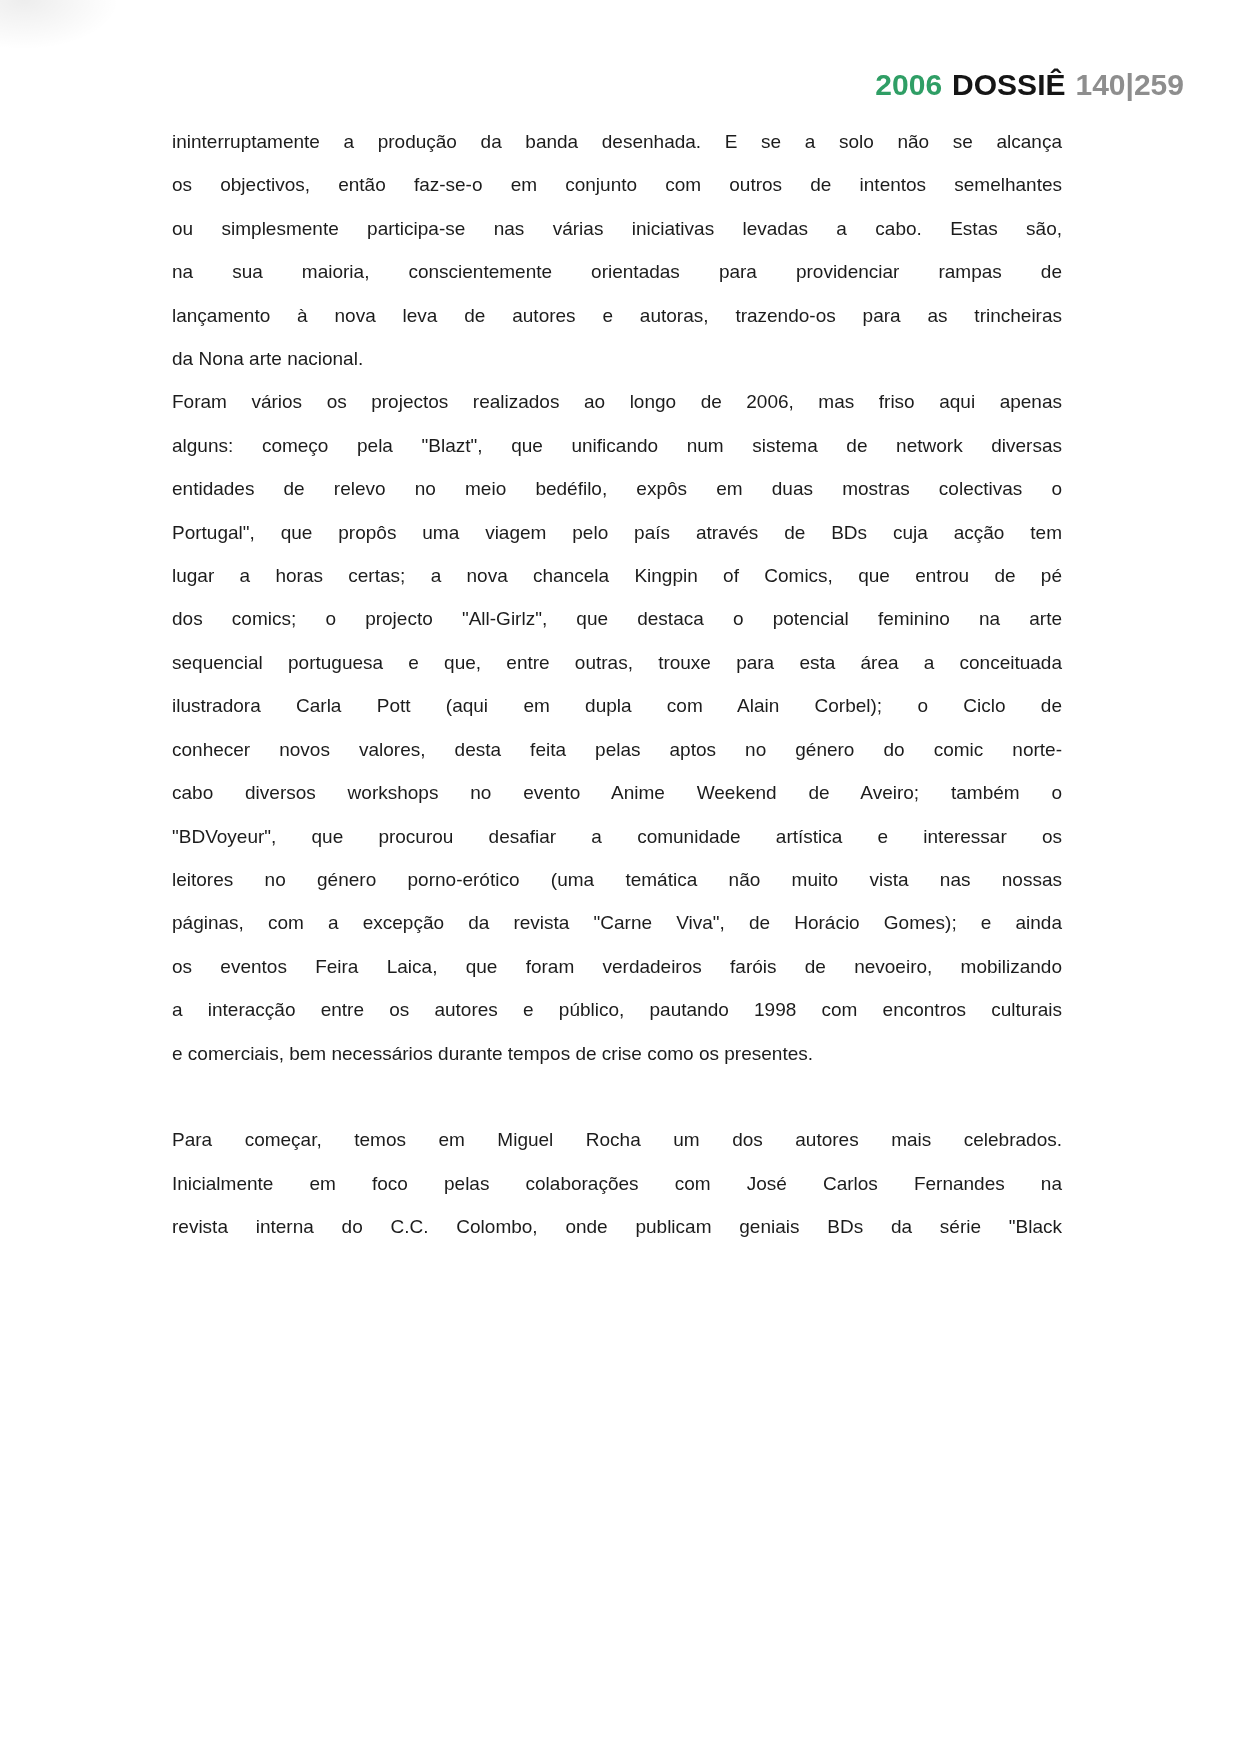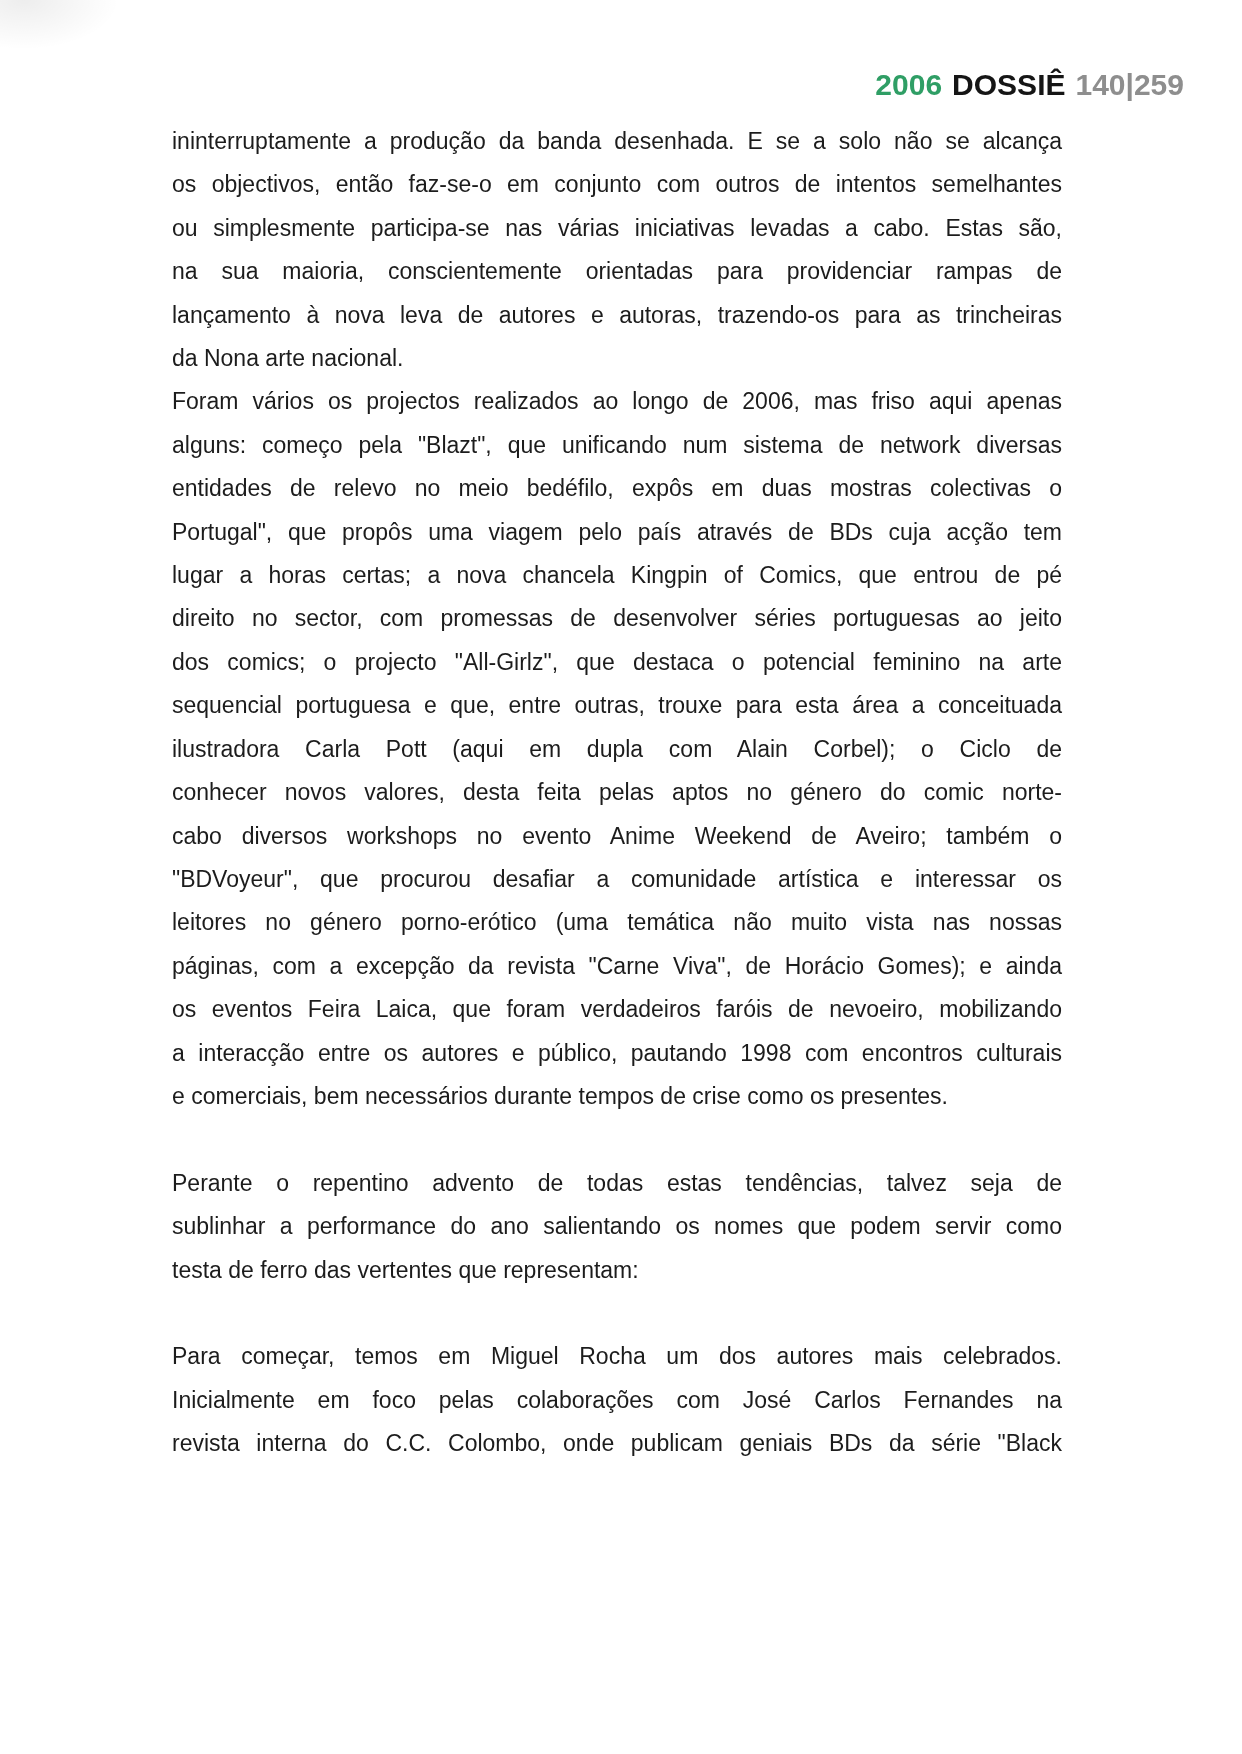--- a/index.html
+++ b/index.html
@@ -33,21 +33,21 @@
     line-height: 1.1;
   }
   .hdr-year    { color: var(--year-green, #2F9E65); }
   .hdr-section { color: var(--section-black, #151515); margin-left: 10px; }
   .hdr-page    { color: var(--page-gray, #8E8E8E); margin-left: 10px; }
   .text-block {
     position: absolute;
     left: 172px;
     top: 120px;
     width: 890px;
-    font-size: 23px;
+    font-size: 19px;
     line-height: 43.4px;
     color: var(--text-black, #1C1C1C);
   }
   .para.gap { margin-top: 43.4px; }
   .line {
     text-align: justify;
     text-align-last: justify;
     white-space: normal;
   }
   .line.last {
@@ -73,37 +73,31 @@
         <div class="line">na sua maioria, conscientemente orientadas para providenciar rampas de</div>
         <div class="line">lançamento à nova leva de autores e autoras, trazendo-os para as trincheiras</div>
         <div class="line last">da Nona arte nacional.</div>
       </div>
       <div class="para">
         <div class="line">Foram vários os projectos realizados ao longo de 2006, mas friso aqui apenas</div>
         <div class="line">alguns: começo pela "Blazt", que unificando num sistema de network diversas</div>
         <div class="line">entidades de relevo no meio bedéfilo, expôs em duas mostras colectivas o</div>
         <div class="line">Portugal", que propôs uma viagem pelo país através de BDs cuja acção tem</div>
         <div class="line">lugar a horas certas; a nova chancela Kingpin of Comics, que entrou de pé</div>
-        <div class="line">direito no sector, com promessas de desenvolver séries portuguesas ao jeito</div>
         <div class="line">dos comics; o projecto "All-Girlz", que destaca o potencial feminino na arte</div>
         <div class="line">sequencial portuguesa e que, entre outras, trouxe para esta área a conceituada</div>
         <div class="line">ilustradora Carla Pott (aqui em dupla com Alain Corbel); o Ciclo de</div>
         <div class="line">conhecer novos valores, desta feita pelas aptos no género do comic norte-</div>
         <div class="line">cabo diversos workshops no evento Anime Weekend de Aveiro; também o</div>
         <div class="line">"BDVoyeur", que procurou desafiar a comunidade artística e interessar os</div>
         <div class="line">leitores no género porno-erótico (uma temática não muito vista nas nossas</div>
         <div class="line">páginas, com a excepção da revista "Carne Viva", de Horácio Gomes); e ainda</div>
         <div class="line">os eventos Feira Laica, que foram verdadeiros faróis de nevoeiro, mobilizando</div>
         <div class="line">a interacção entre os autores e público, pautando 1998 com encontros culturais</div>
         <div class="line last">e comerciais, bem necessários durante tempos de crise como os presentes.</div>
       </div>
       <div class="para gap">
-        <div class="line">Perante o repentino advento de todas estas tendências, talvez seja de</div>
-        <div class="line">sublinhar a performance do ano salientando os nomes que podem servir como</div>
-        <div class="line last">testa de ferro das vertentes que representam:</div>
-      </div>
-      <div class="para gap">
         <div class="line">Para começar, temos em Miguel Rocha um dos autores mais celebrados.</div>
         <div class="line">Inicialmente em foco pelas colaborações com José Carlos Fernandes na</div>
         <div class="line">revista interna do C.C. Colombo, onde publicam geniais BDs da série "Black</div>
       </div>
     </main>
 </div>
 
 </body></html>

